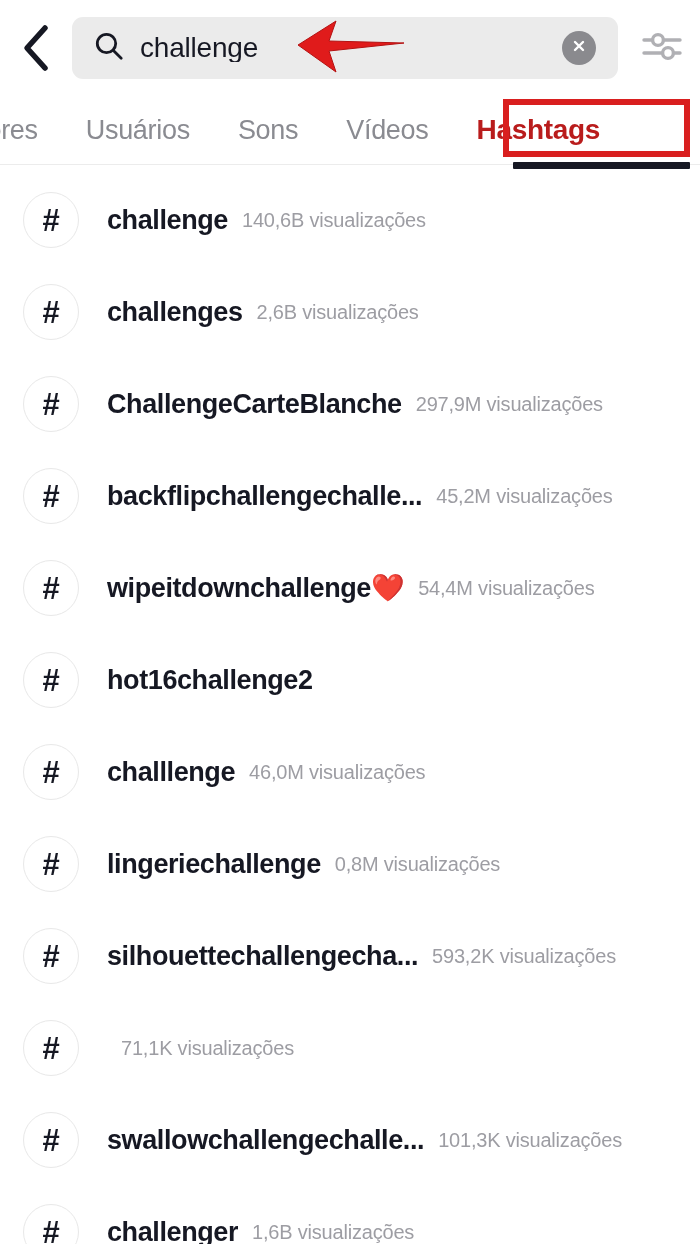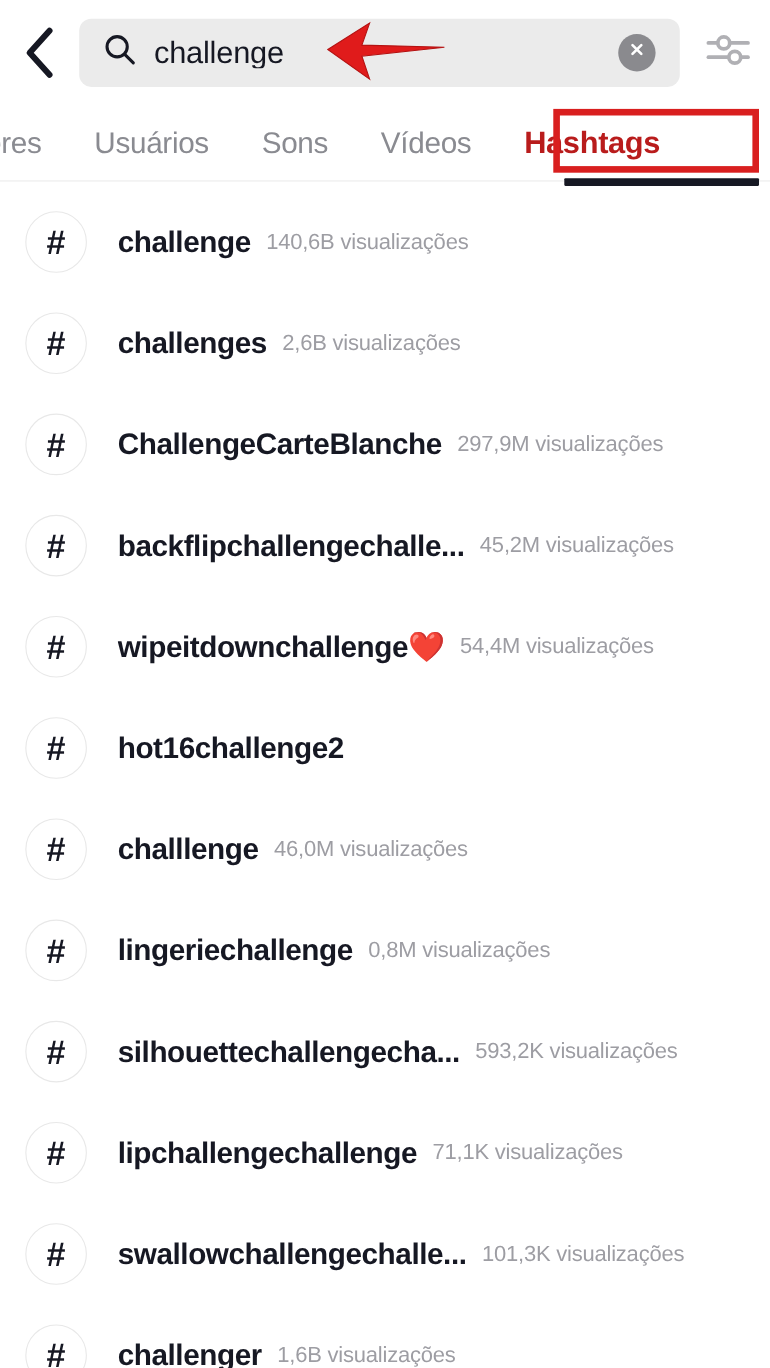--- a/index.html
+++ b/index.html
@@ -319,21 +319,20 @@
     </div>
 
     <div class="row">
       <span class="hash-circle">#</span>
       <span class="row-name">silhouettechallengecha...</span>
       <span class="row-views">593,2K visualizações</span>
     </div>
 
     <div class="row">
       <span class="hash-circle">#</span>
-      <span class="row-name">lipchallengechallenge</span>
       <span class="row-views">71,1K visualizações</span>
     </div>
 
     <div class="row">
       <span class="hash-circle">#</span>
       <span class="row-name">swallowchallengechalle...</span>
       <span class="row-views">101,3K visualizações</span>
     </div>
 
     <div class="row">

